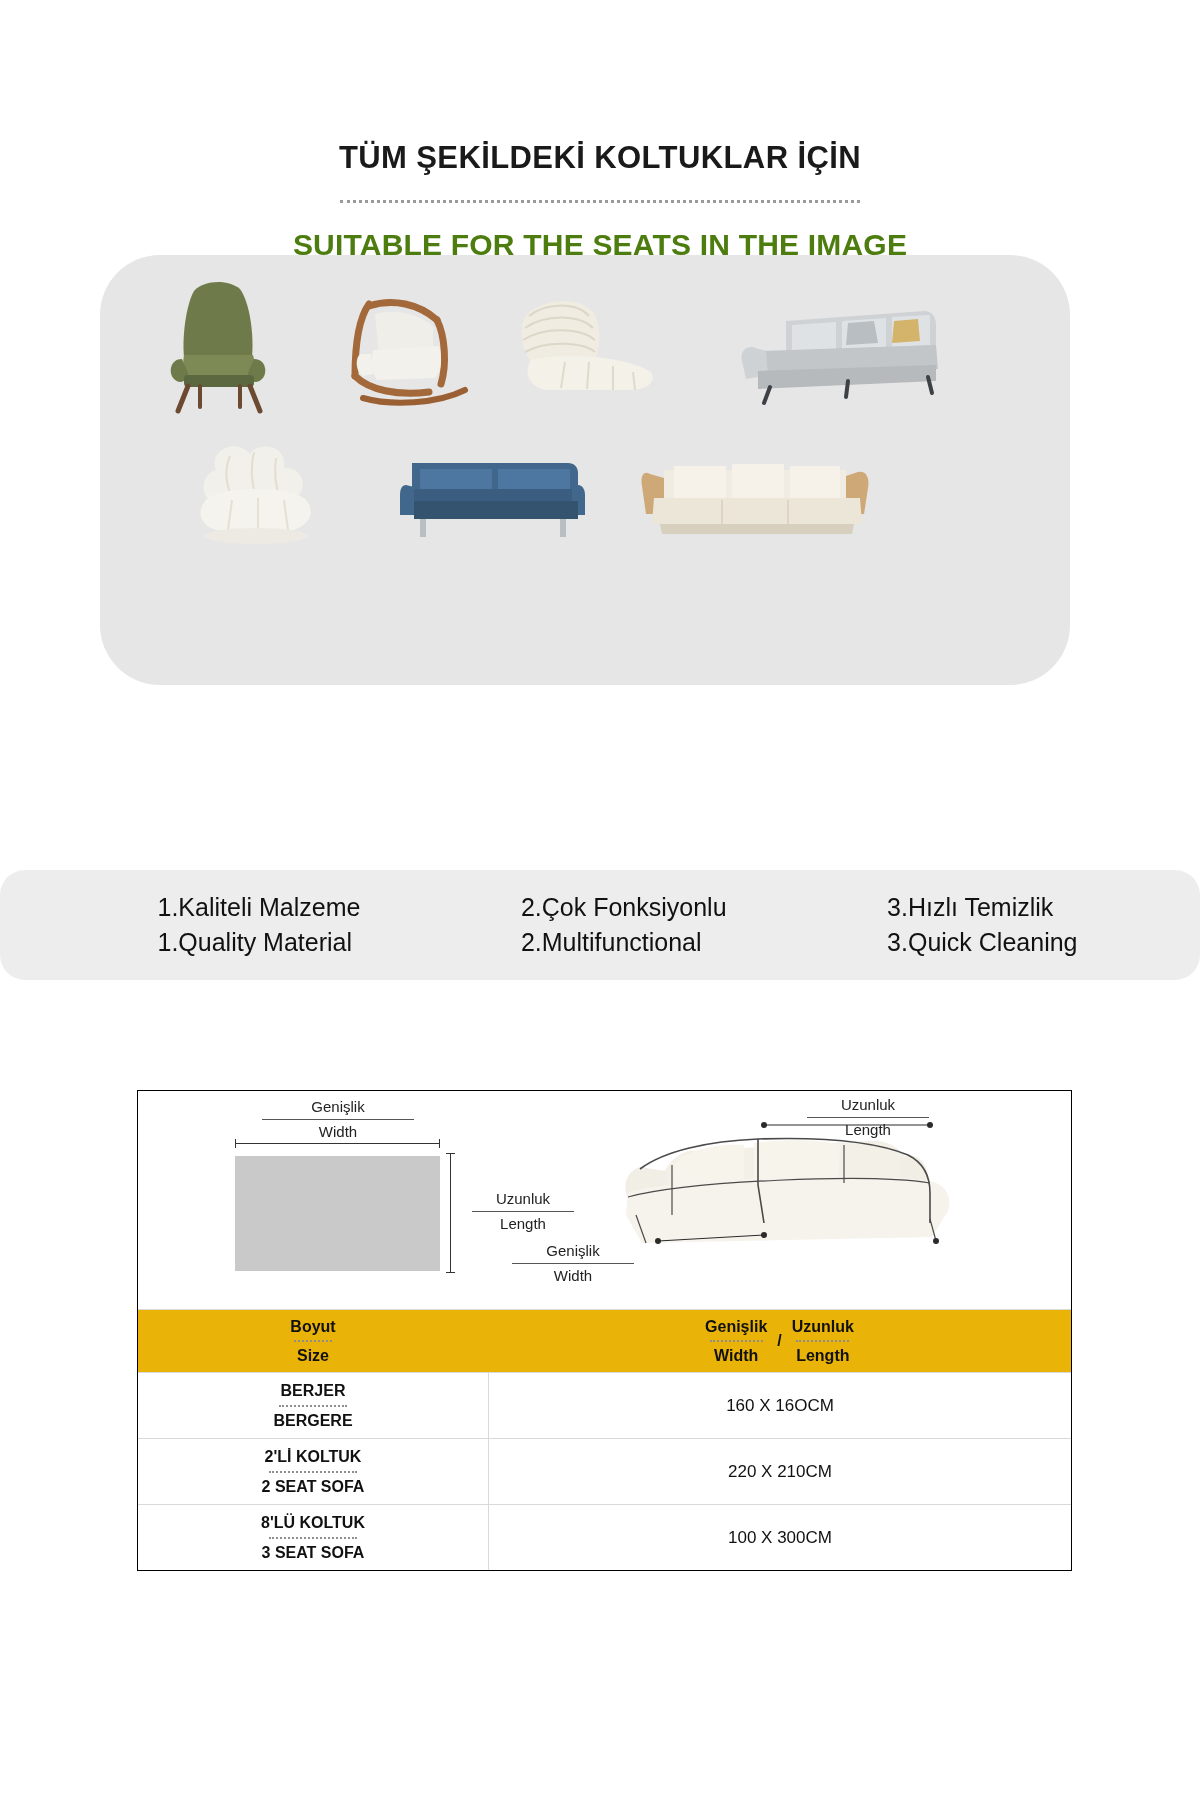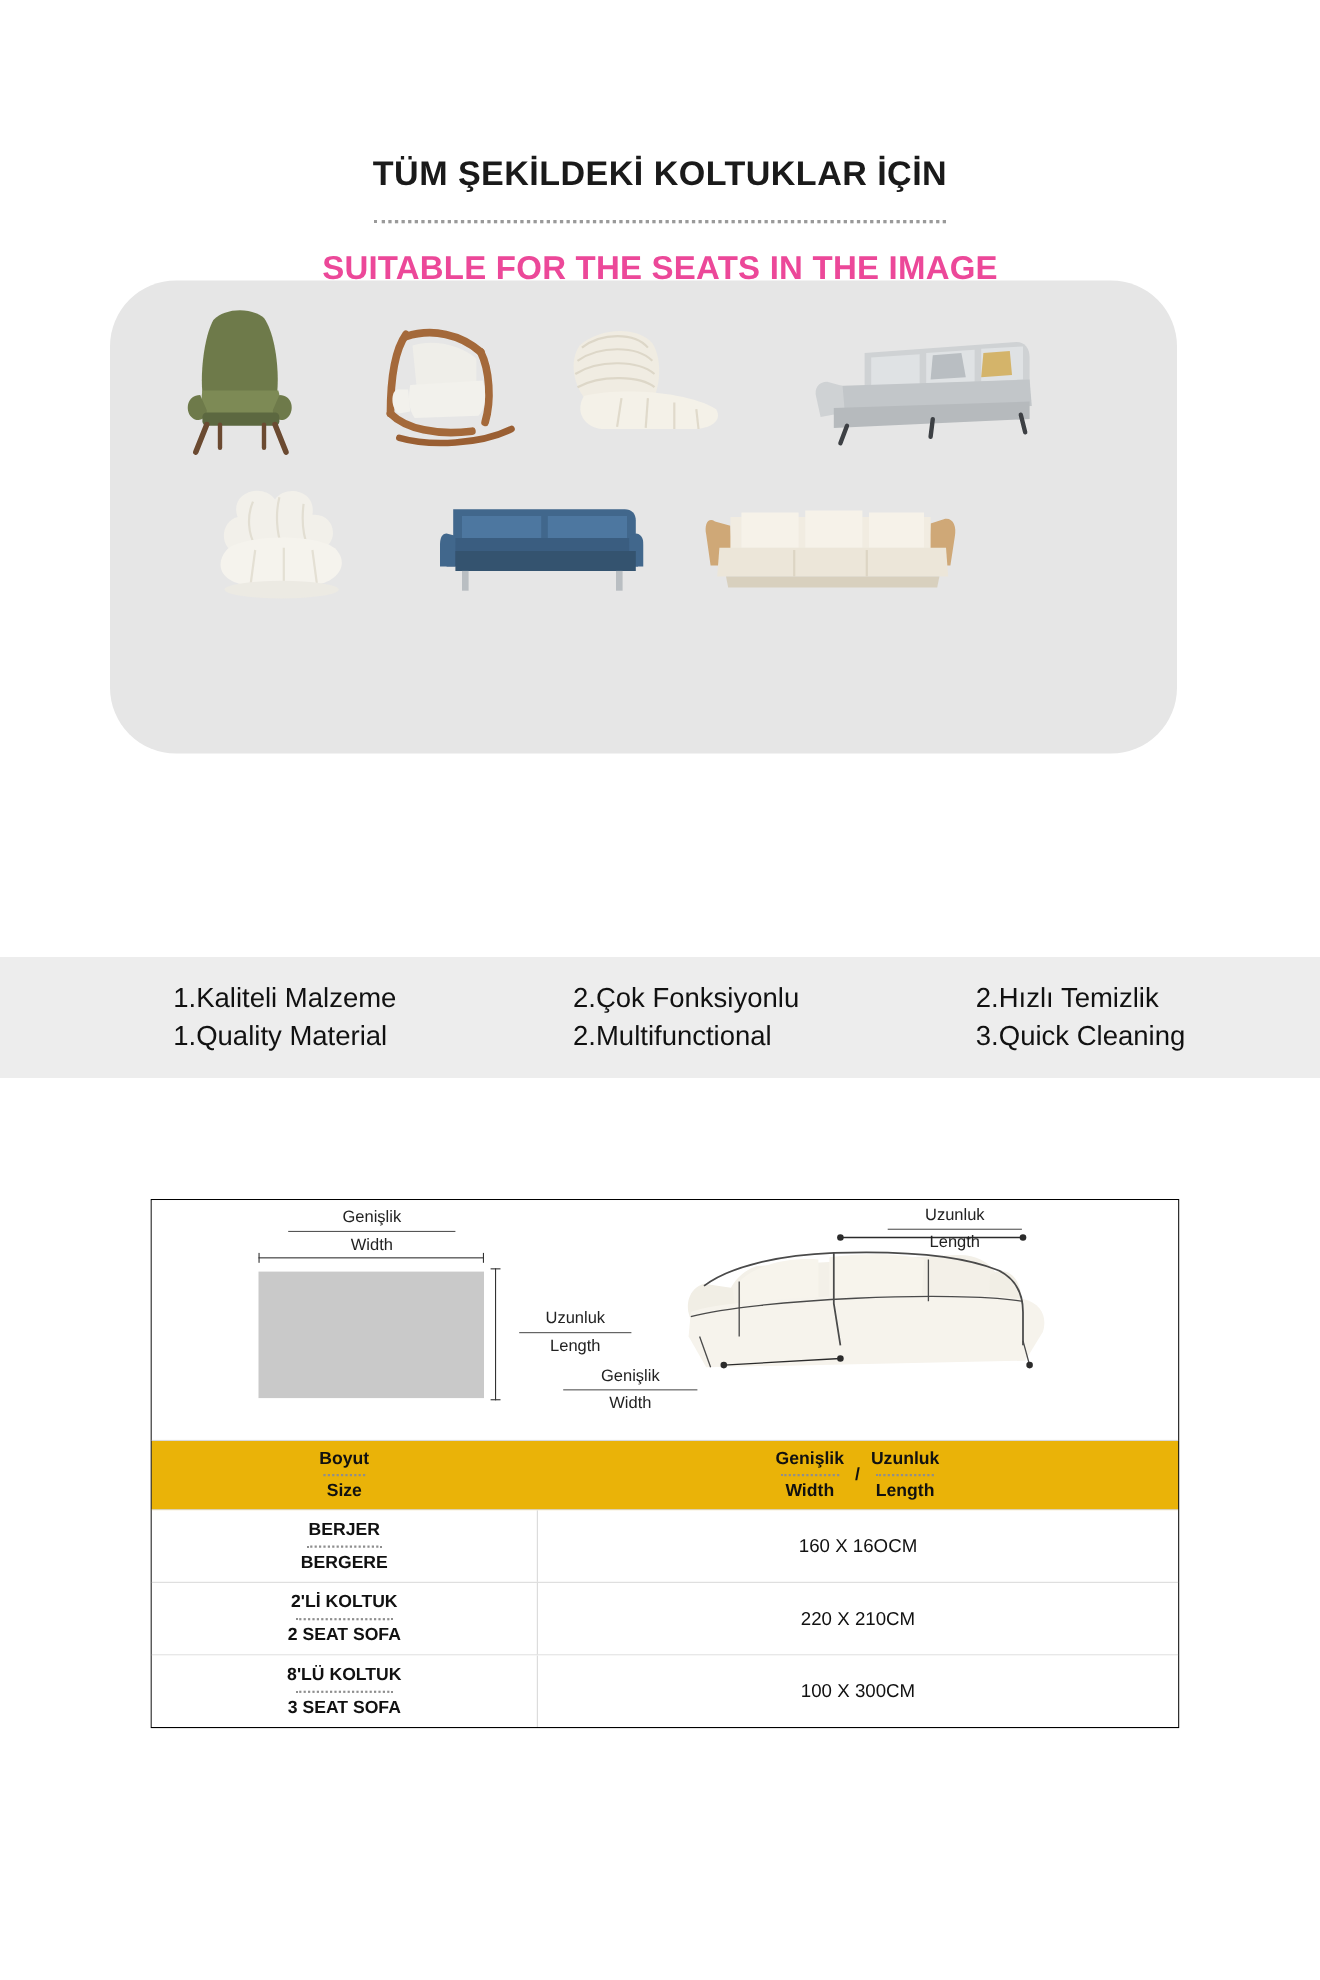--- a/index.html
+++ b/index.html
@@ -48,21 +48,21 @@
     width: 1200px;
     text-align: center;
   }
   .hero-title-en {
     display: inline-block;
     background: #ffffff;
     padding: 6px 22px;
     font-size: 30px;
     font-weight: bold;
     letter-spacing: 0.2px;
-    color: #ec4899;
+    color: #4d7c0f;
   }
 
   .furniture-panel {
     position: absolute;
     top: 255px;
     left: 100px;
     width: 970px;
     height: 430px;
     background: #e6e6e6;
     border-radius: 60px;
@@ -76,20 +76,21 @@
   .feature-bar {
     position: absolute;
     top: 870px;
     left: 0;
     width: 1200px;
     height: 110px;
     background: #ededed;
     display: flex;
     align-items: center;
     justify-content: center;
+    border-radius: 25px;
   }
   .feature-cols {
     display: flex;
     width: 920px;
     justify-content: space-between;
     padding-left: 35px;
   }
   .feature-col {
     display: flex;
     flex-direction: column;
@@ -358,21 +359,21 @@
   <div class="feature-cols">
     <div class="feature-col">
       <div class="feature-tr">1.Kaliteli Malzeme</div>
       <div class="feature-en">1.Quality Material</div>
     </div>
     <div class="feature-col">
       <div class="feature-tr">2.Çok Fonksiyonlu</div>
       <div class="feature-en">2.Multifunctional</div>
     </div>
     <div class="feature-col">
-      <div class="feature-tr">2.Hızlı Temizlik</div>
+      <div class="feature-tr">3.Hızlı Temizlik</div>
       <div class="feature-en">3.Quick Cleaning</div>
     </div>
   </div>
 </div>
 
 <div class="size-block">
 
   <div class="diagram-row">
 
     <div class="rect-shape"></div>

